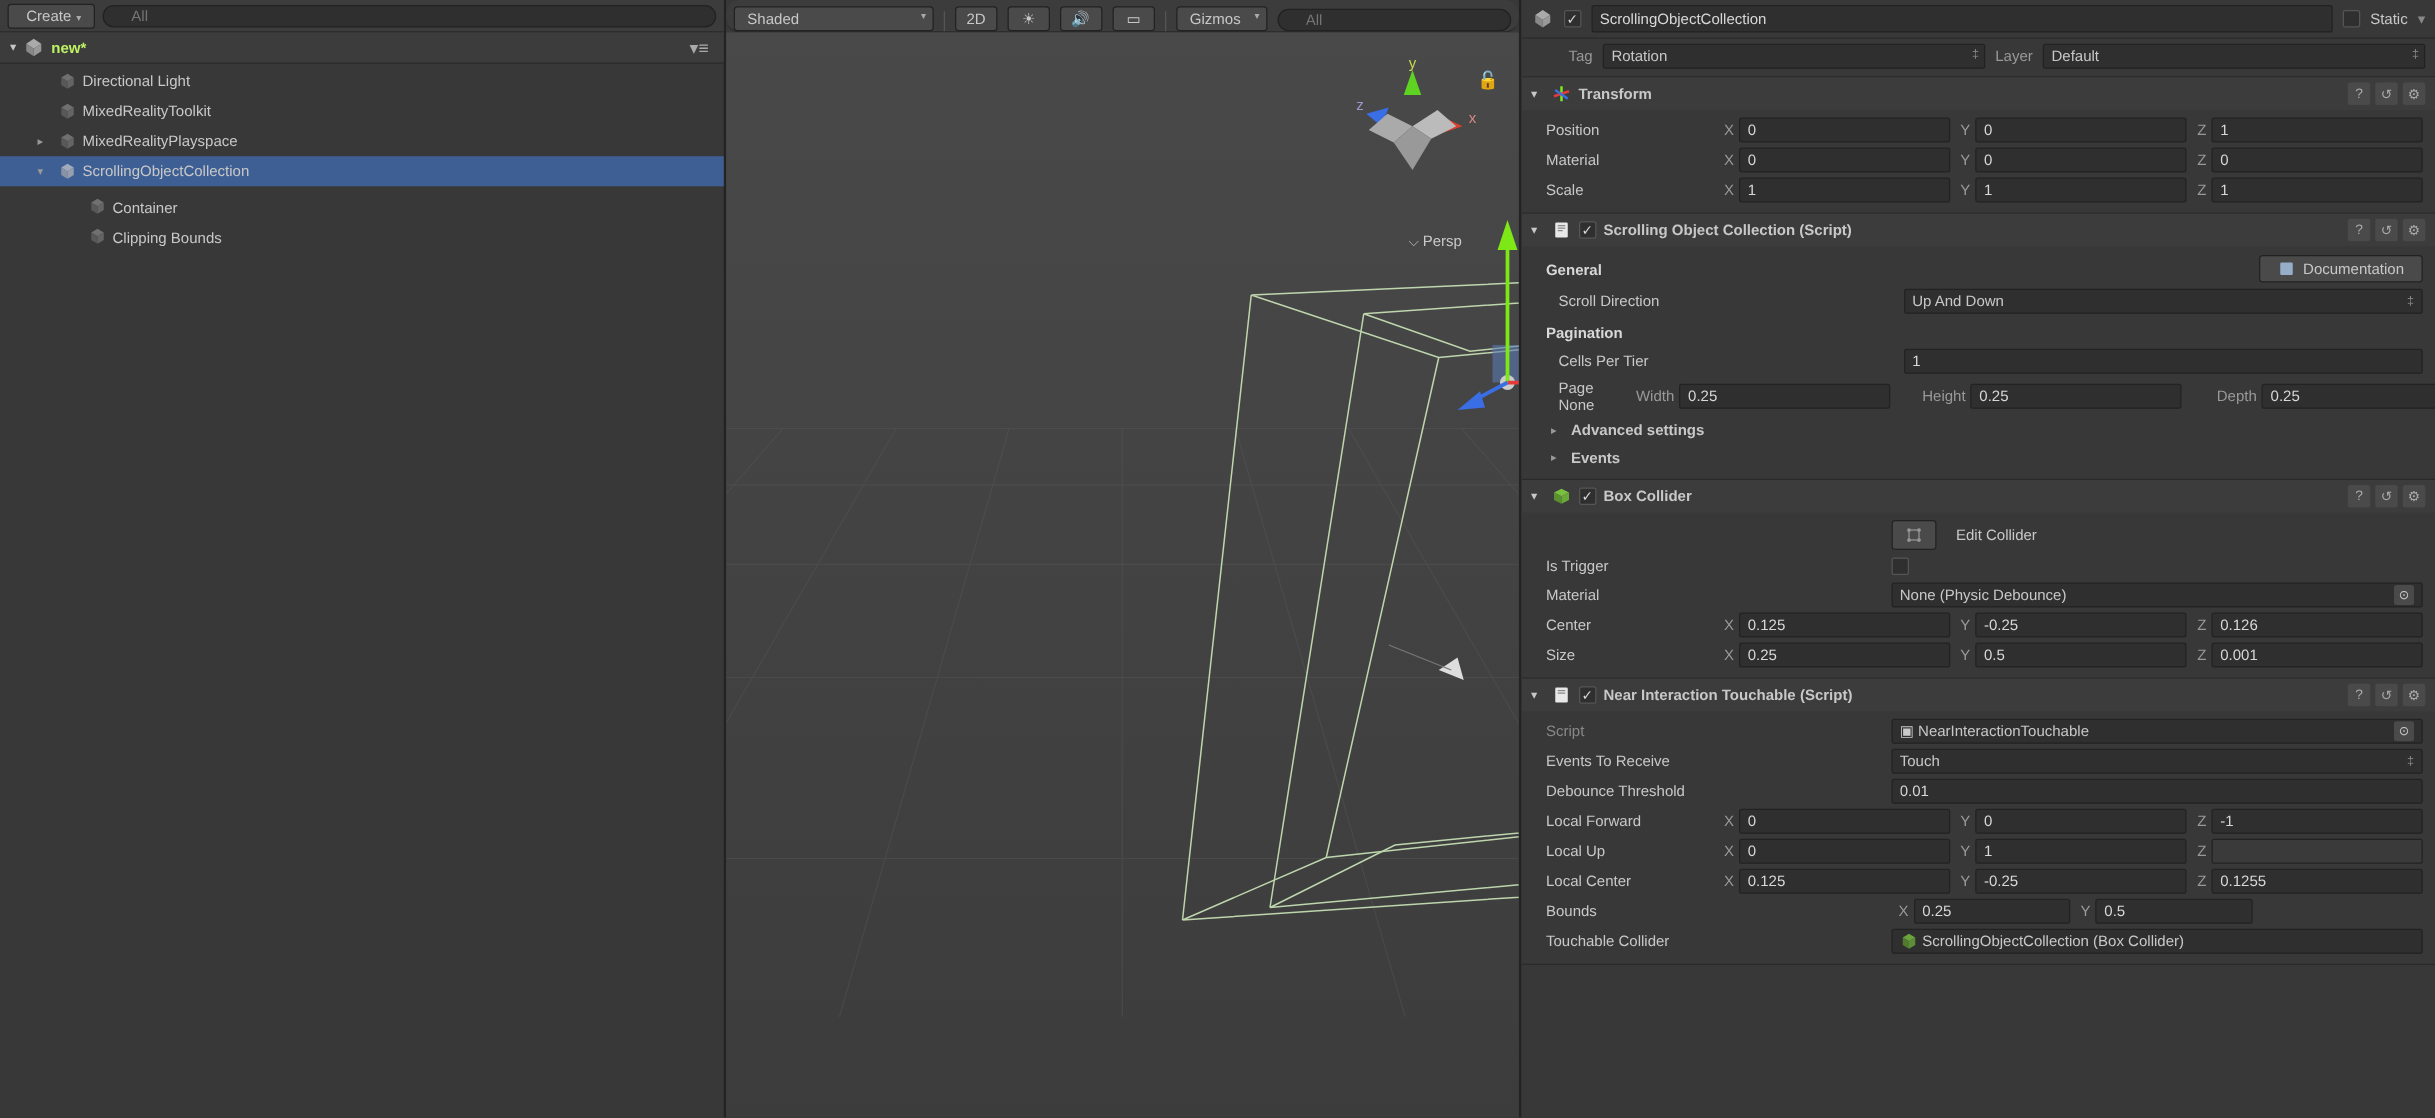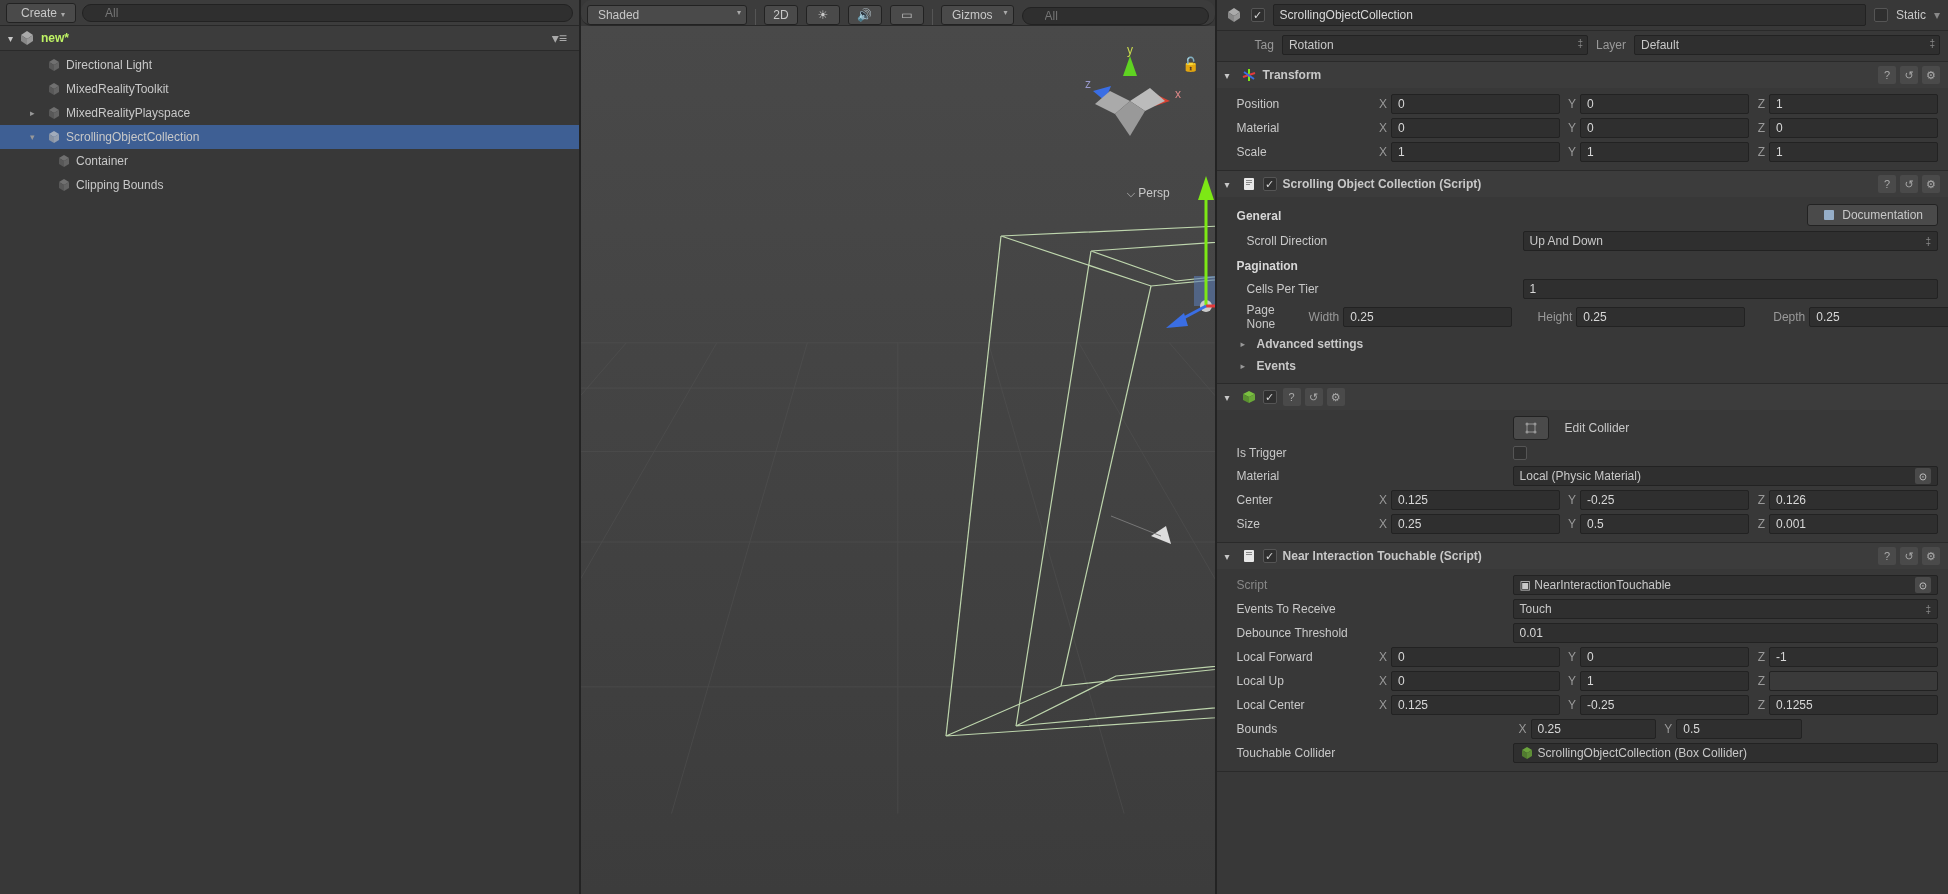--- a/index.html
+++ b/index.html
@@ -17,21 +17,21 @@
 .search-icon-wrap::before { content: "⌕"; position: absolute; left: 6px; top: 1px; color: #888; font-size: 13px; }
 
 .hierarchy-tree { flex: 1; padding-top: 2px; }
 .hierarchy-header { background: #3c3c3c; padding: 4px 8px; display: flex; align-items: center; gap: 6px; border-bottom: 1px solid #2a2a2a; }
 .hierarchy-header .foldout { font-size: 10px; }
 .scene-icon { width: 16px; height: 16px; display: inline-flex; align-items: center; justify-content: center; }
 .scene-name { font-weight: bold; color: #bef264; }
 .dropdown-menu-btn { margin-left: auto; color: #aaa; font-size: 14px; cursor: pointer; padding: 0 4px; }
 
 .tree-item { display: flex; align-items: center; height: 24px; padding-left: 30px; gap: 4px; cursor: pointer; }
-.tree-item.child { padding-left: 56px; }
+.tree-item.child { padding-left: 70px; align-items: flex-end; }
 .tree-item.selected { background: #3e5f94; color: #fff; }
 .tree-item .foldout { width: 12px; font-size: 9px; color: #999; }
 .obj-icon { width: 16px; height: 16px; opacity: 0.7; }
 
 
 .scene-view { flex: 1; background: #383838; display: flex; flex-direction: column; position: relative; }
 .scene-toolbar { height: 26px; background: #3c3c3c; display: flex; align-items: flex-end; padding: 0 6px; gap: 8px; border-bottom: 1px solid #282828; border-radius: 11px; }
 .dropdown-btn { background: #4a4a4a; border: 1px solid #222; border-radius: 3px; padding: 2px 20px 2px 10px; color: #c8c8c8; position: relative; cursor: pointer; }
 .dropdown-btn::after { content: "▾"; position: absolute; right: 5px; font-size: 8px; color: #aaa; }
 .toggle-btn { background: #4a4a4a; border: 1px solid #222; border-radius: 3px; width: 34px; height: 20px; display: flex; align-items: center; justify-content: center; cursor: pointer; color: #c8c8c8; }
@@ -391,20 +391,21 @@
 
     <div class="component">
       <div class="comp-header">
         <span class="foldout">▾</span>
         <svg class="comp-icon" viewBox="0 0 16 16">
             <polygon points="8,2 14,5 8,8 2,5" fill="#7ac040"></polygon>
             <polygon points="2,5 8,8 8,14 2,11" fill="#5a9030"></polygon>
             <polygon points="14,5 14,11 8,14 8,8" fill="#6aa838"></polygon>
           </svg>
         <span class="checkbox checked"></span>
+        <span class="comp-title">Box Collider</span>
         <div class="comp-tools">
           <span class="comp-tool-btn">?</span>
           <span class="comp-tool-btn">↺</span>
           <span class="comp-tool-btn">⚙</span>
         </div>
       </div>
       <div class="comp-body">
         <div class="prop-row">
           <span class="prop-label"></span>
           <button class="edit-collider-btn">
@@ -418,21 +419,21 @@
           </button>
           <span style="margin-left:10px">Edit Collider</span>
         </div>
         <div class="prop-row">
           <span class="prop-label">Is Trigger</span>
           <span class="checkbox"></span>
         </div>
         <div class="prop-row">
           <span class="prop-label">Material</span>
           <div class="obj-field">
-            <span>Local (Physic Material)</span>
+            <span>None (Physic Debounce)</span>
             <span class="picker">⊙</span>
           </div>
         </div>
         <div class="prop-row">
           <span class="prop-label">Center</span>
           <div class="xyz-group">
             <span class="xyz-label">X</span>
               <input class="num-input" value="0.125" style="">
             <span class="xyz-label">Y</span>
               <input class="num-input" value="-0.25" style="">

